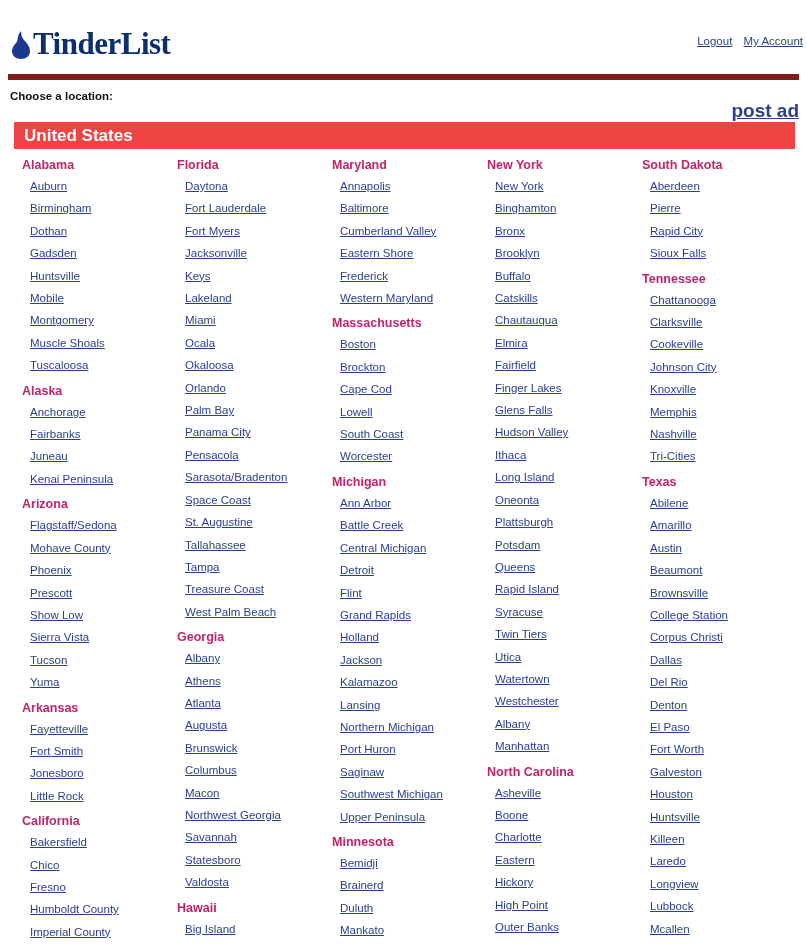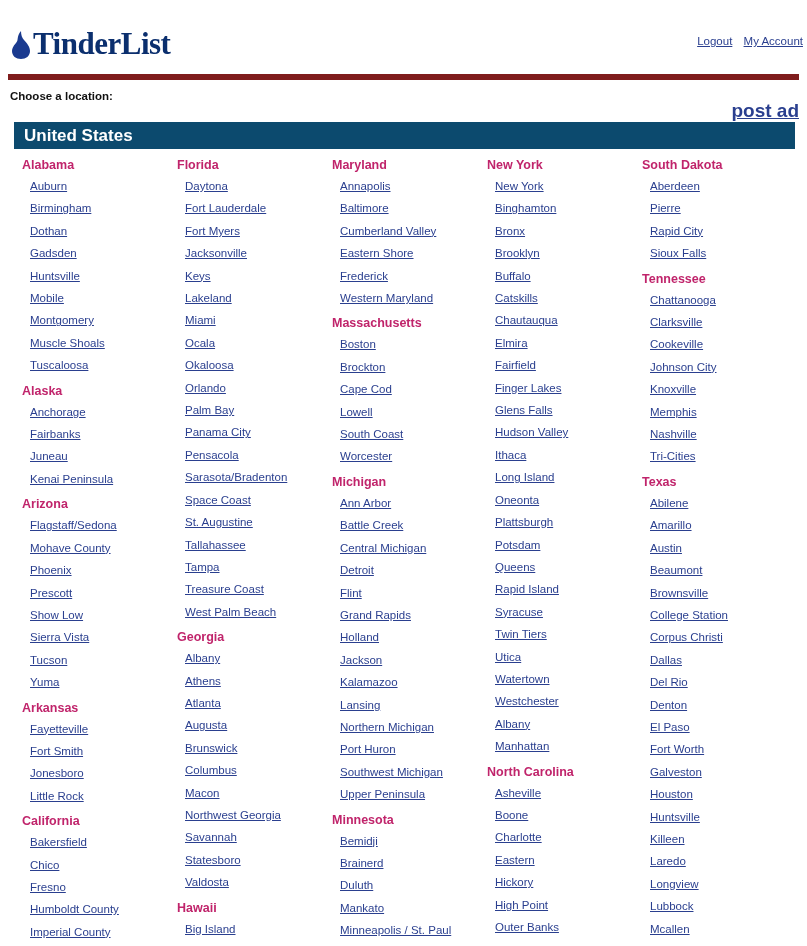--- a/index.html
+++ b/index.html
@@ -71,21 +71,21 @@
     right: 0px;
     top: 20px;
     font-size: 19px;
     font-weight: bold;
     color: #2a3f8f;
   }
 
   
   .country-banner {
     margin: 4px 12px 0 14px;
-    background: #0c4a6e;
+    background: #ef4444;
     height: 27px;
     display: flex;
     align-items: center;
     padding-left: 10px;
   }
   .country-banner .title {
     color: #ffffff;
     font-size: 17px;
     font-weight: bold;
   }
@@ -264,20 +264,21 @@
         <a class="city" href="#">Central Michigan</a>
         <a class="city" href="#">Detroit</a>
         <a class="city" href="#">Flint</a>
         <a class="city" href="#">Grand Rapids</a>
         <a class="city" href="#">Holland</a>
         <a class="city" href="#">Jackson</a>
         <a class="city" href="#">Kalamazoo</a>
         <a class="city" href="#">Lansing</a>
         <a class="city" href="#">Northern Michigan</a>
         <a class="city" href="#">Port Huron</a>
+        <a class="city" href="#">Saginaw</a>
         <a class="city" href="#">Southwest Michigan</a>
         <a class="city" href="#">Upper Peninsula</a>
       </div>
       <div class="state-group">
         <div class="state-name">Minnesota</div>
         <a class="city" href="#">Bemidji</a>
         <a class="city" href="#">Brainerd</a>
         <a class="city" href="#">Duluth</a>
         <a class="city" href="#">Mankato</a>
         <a class="city" href="#">Minneapolis / St. Paul</a>

